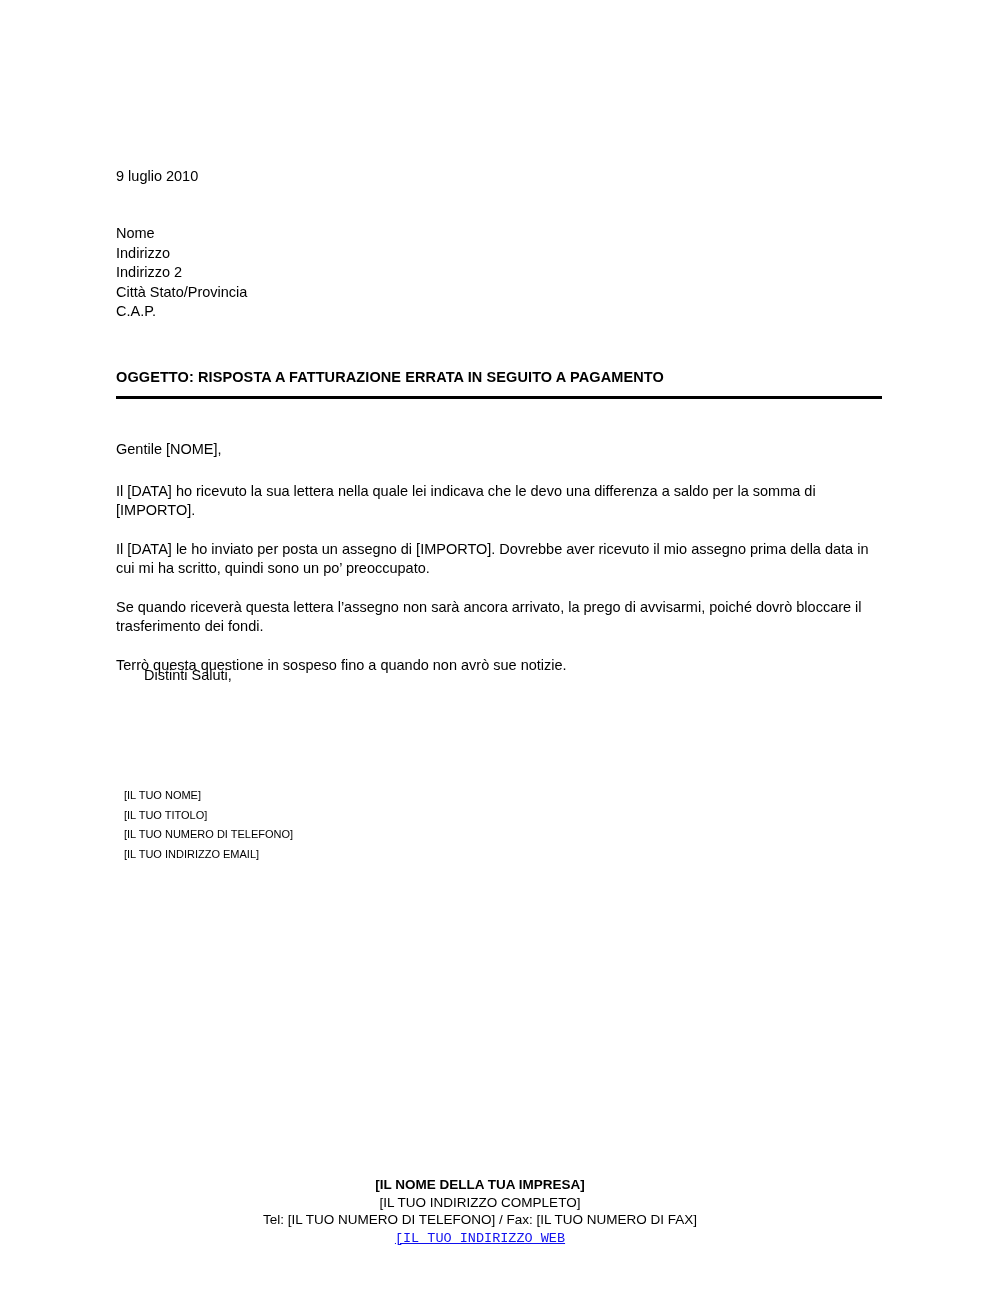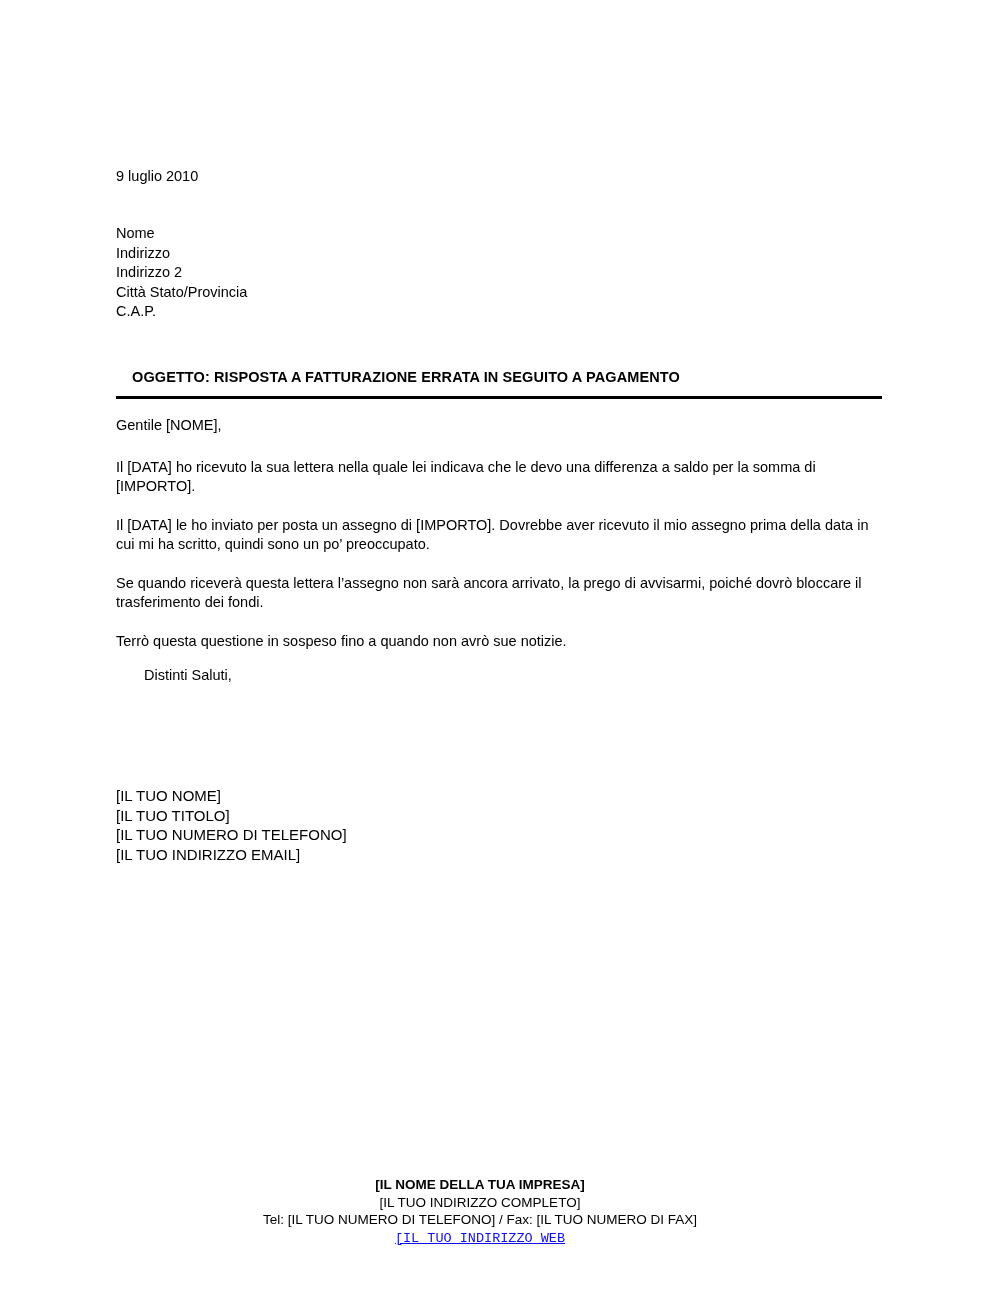--- a/index.html
+++ b/index.html
@@ -57,33 +57,32 @@
     top: 368px;
     left: 0;
     width: 766px;
   }
   .subject-line {
     font-size: 14.5px;
     font-weight: bold;
     line-height: 18px;
     white-space: nowrap;
     letter-spacing: 0.1px;
-    margin-left: 16px;
   }
   .subject-rule {
     margin-top: 10px;
     width: 766px;
     height: 3px;
     background: #000000;
   }
 
   
   .body-block {
     position: absolute;
-    top: 416px;
+    top: 440px;
     left: 0;
     width: 772px;
   }
   .para {
     font-size: 14.5px;
     line-height: 19.5px;
     margin: 0 0 19px 0;
     text-align: left;
   }
   .para.salutation {
@@ -101,22 +100,22 @@
     font-size: 14.5px;
     line-height: 19.5px;
     white-space: nowrap;
     margin-left: 28px;
   }
 
   
   .signature-block {
     position: absolute;
     top: 786px;
-    left: 0;
-    font-size: 15px;
+    left: 8px;
+    font-size: 11px;
     line-height: 19.5px;
   }
   .signature-block .sig-line {
     white-space: nowrap;
   }
 
   
   .footer {
     position: absolute;
     left: 0;

